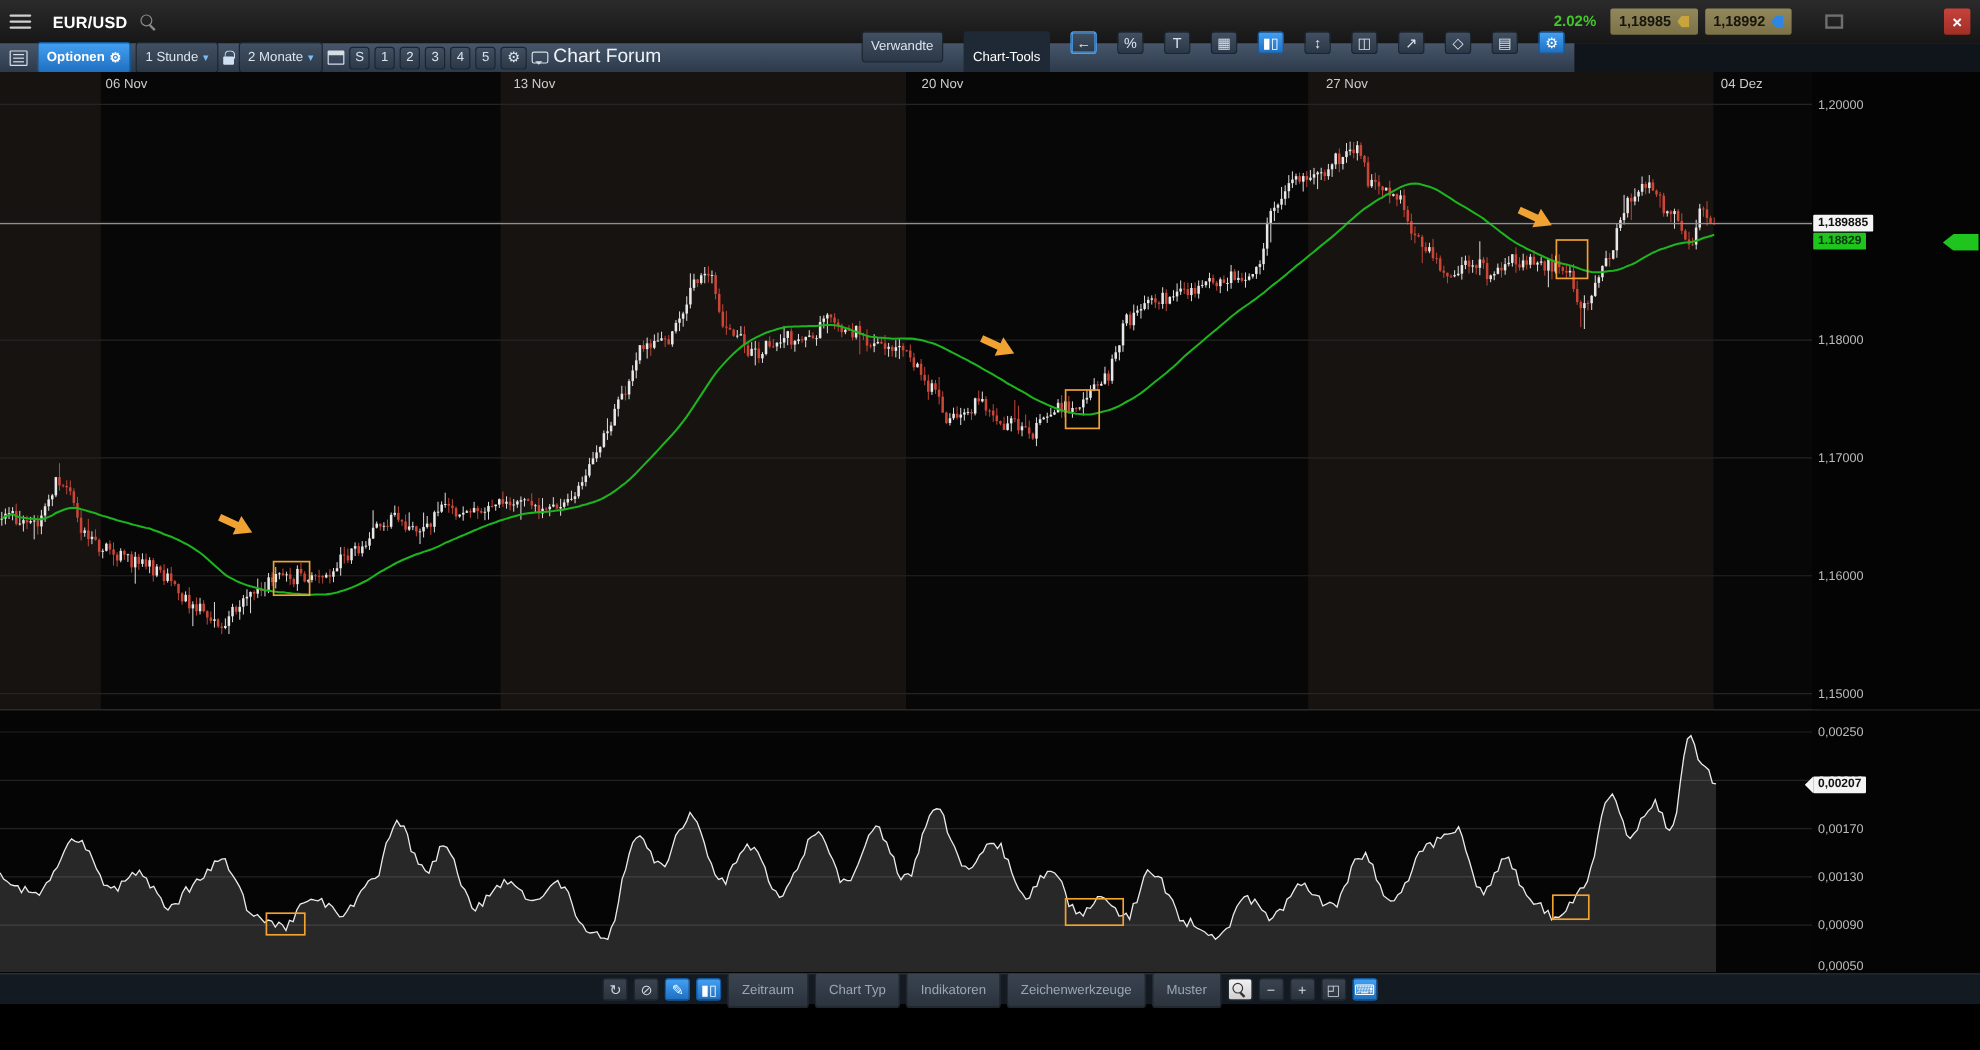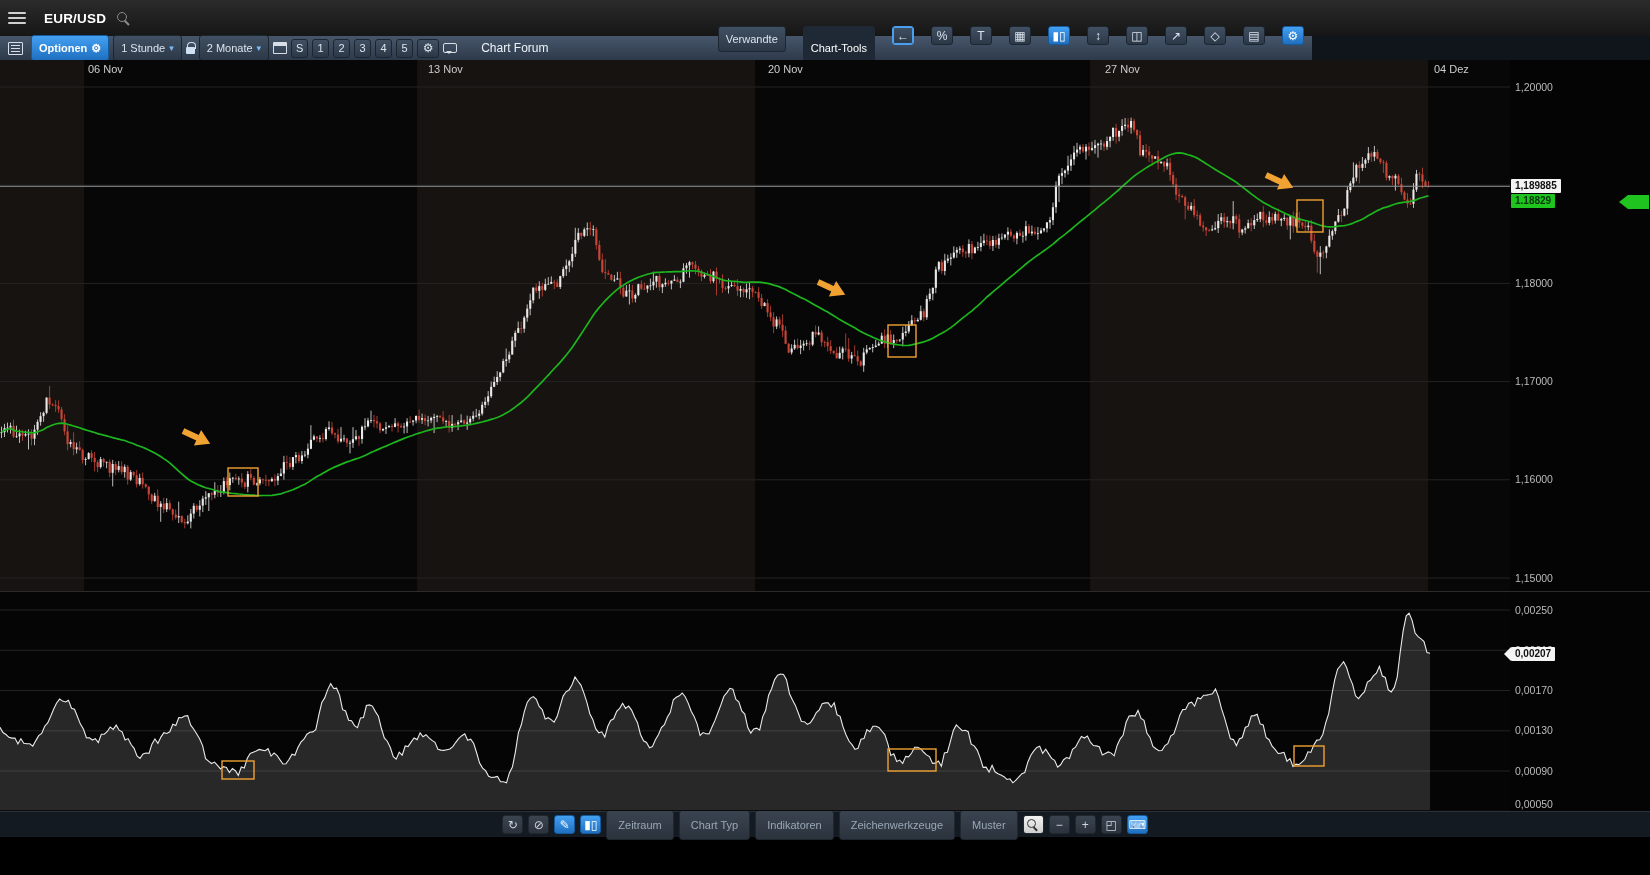--- a/index.html
+++ b/index.html
@@ -31,21 +31,21 @@
 .chev{color:#79bdff;font-size:9px;line-height:1}
 .numbtn{width:17px;justify-content:center;padding:0}
 .icon-tbtn{width:22px;justify-content:center;padding:0;font-size:12px}
 .panel-ico{width:15px;height:13px;border:1.5px solid #d8dee6;border-radius:1px;position:relative;margin:0 4px;cursor:pointer}
 .panel-ico::before{content:"";position:absolute;left:2px;right:2px;top:2px;height:1.5px;background:#d8dee6;box-shadow:0 3px 0 #d8dee6,0 6px 0 #d8dee6}
 .cal-ico{width:14px;height:12px;border:1.5px solid #d8dee6;border-top:4px solid #d8dee6;border-radius:1px}
 .lock-ico{width:9px;height:7px;background:#cfe0f2;border-radius:1px;position:relative;margin-top:4px}
 .lock-ico::before{content:"";position:absolute;width:7px;height:6px;border:1.5px solid #cfe0f2;border-bottom:none;border-radius:4px 4px 0 0;left:1px;top:-5px}
 .bubble-ico{width:14px;height:10px;border:1.5px solid #d8dee6;border-radius:2px;position:relative}
 .bubble-ico::after{content:"";position:absolute;left:2px;bottom:-5px;border:3px solid transparent;border-top-color:#d8dee6}
-.tb-label{color:#eef3f8;font-size:12px;margin:0 20px;cursor:pointer}
+.tb-label{color:#eef3f8;font-size:16px;margin:0 0;cursor:pointer}
 .right-cluster{margin-left:auto;display:flex;align-items:flex-start;gap:17px}
 .tools-tab{color:#fff;font-size:11px;padding:16px 8px;background:#1e2935;border-radius:3px 3px 0 0}
 .active-border{border-color:#4aa0f0;box-shadow:0 0 0 1px #4aa0f0 inset}
 .active-blue{background:linear-gradient(#44a0f2,#1f6fc0)!important;border-color:#155a9d!important;color:#fff!important}
 .right-dark{width:338px;align-self:stretch;background:#10151b;margin-left:4px;margin-right:-4px}
 
 
 .chart-area{position:relative;width:1650px;height:531px;background:#060606}
 .indicator-area{position:relative;width:1516px;height:220px;background:#ef4444}
 svg{display:block;font-family:inherit}
@@ -73,20 +73,33 @@
 <div class="app">
 
   <header class="titlebar">
     <div class="hamburger">
         <span></span>
         <span></span>
         <span></span>
       </div>
     <div class="symbol">EUR/USD</div>
     <div class="search-ico"></div>
+    <div class="tb-right">
+      <span class="chg">2.02%</span>
+      <span class="price-box">
+        <span>1,18985</span>
+        <span class="tag-ico gold"></span>
+      </span>
+      <span class="price-box">
+        <span>1,18992</span>
+        <span class="tag-ico blue"></span>
+      </span>
+      <span class="win-restore"></span>
+      <span class="win-close">×</span>
+    </div>
   </header>
 
   <div class="toolbar">
     <div class="panel-ico"></div>
     <button class="tbtn blue">
       <span>Optionen</span>
       <span>⚙</span>
     </button>
     <button class="tbtn">
       <span>1 Stunde</span>

